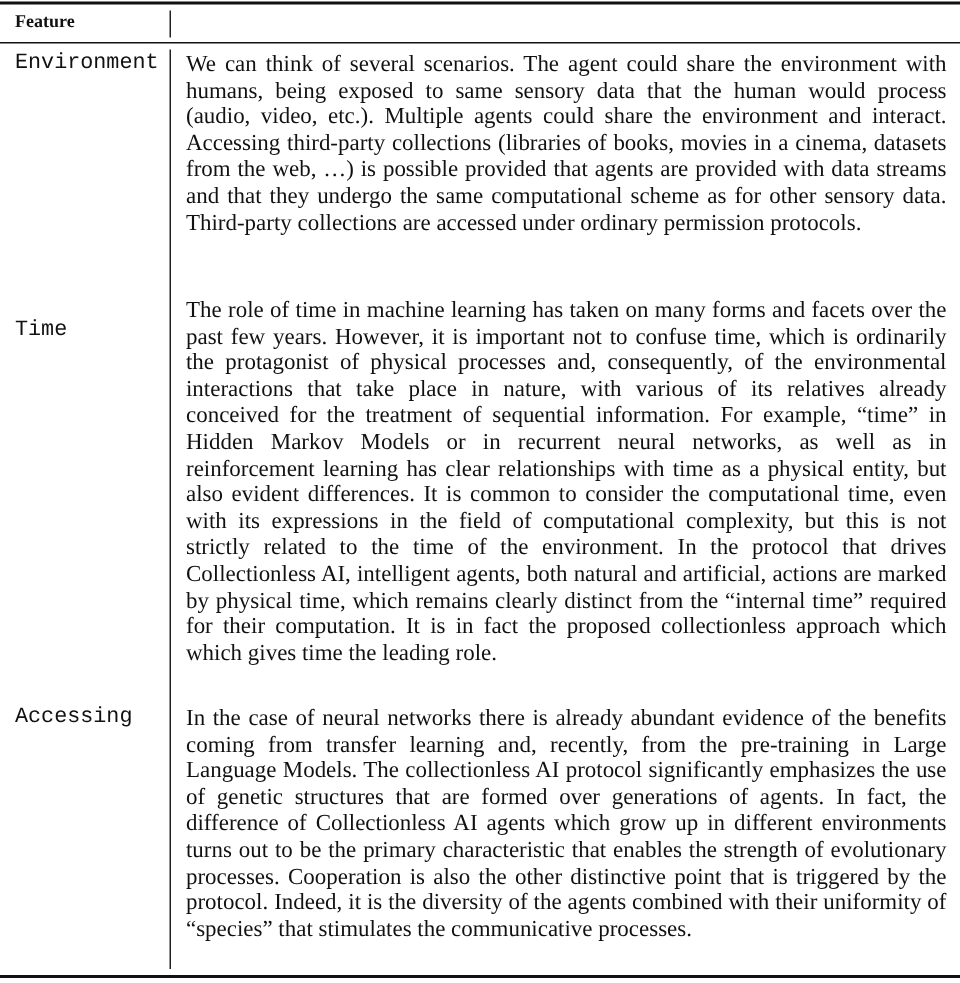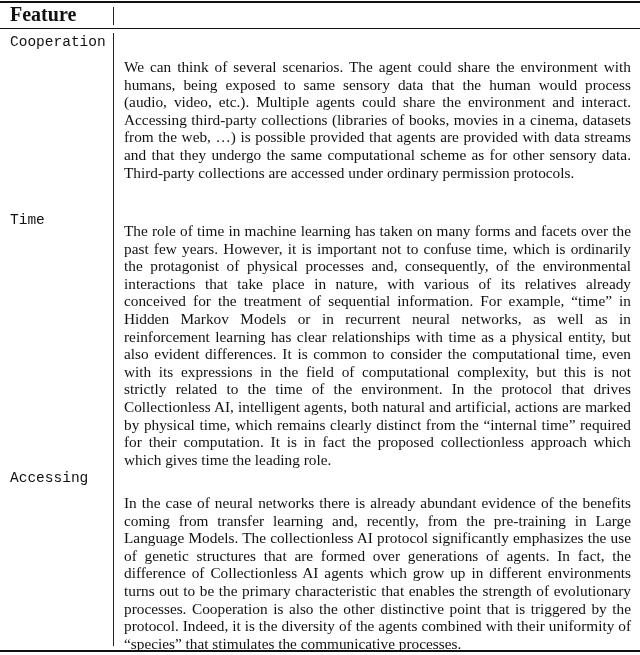--- a/index.html
+++ b/index.html
@@ -14,56 +14,55 @@
       height: 655px;
     }
     .rule-top { position: absolute; left: 0; top: 1px; width: 640px; height: 2px; background: #111; }
     .rule-mid { position: absolute; left: 0; top: 28px; width: 640px; height: 1px; background: #111; }
     .rule-bot { position: absolute; left: 0; top: 650px; width: 640px; height: 2px; background: #111; }
     .vline-head { position: absolute; left: 113px; top: 7px; width: 1px; height: 18px; background: #222; }
     .vline-body { position: absolute; left: 113px; top: 33px; width: 1px; height: 613px; background: #222; }
     .hdr {
       position: absolute; top: 5px;
       font-family: "Liberation Serif", serif;
-      font-weight: bold; font-size: 20px; line-height: 18px;
+      font-weight: bold; font-size: 12px; line-height: 18px;
     }
     .hdr.feature { left: 10px; }
     .hdr.role { left: 124px; }
     .feat {
       position: absolute; left: 10px;
       font-family: "Liberation Mono", "DejaVu Sans Mono", monospace;
       font-size: 14.5px; line-height: 17px;
     }
     .desc {
       position: absolute; left: 124px; width: 507px;
       font-family: "Liberation Serif", serif;
       font-size: 15.3px; line-height: 17.6px;
       text-align: justify;
       hyphens: manual;
-      margin-top: 24px;
     }
     #row-env-feat { top: 34px; }
     #row-env-desc { top: 34px; }
     #row-time-feat { top: 212px; }
     #row-time-desc { top: 198px; }
     #row-learn-feat { top: 470px; }
     #row-learn-desc { top: 470px; }
   </style>
 </head>
 <body>
 
 <div class="table">
   <div class="rule-top"></div>
   <div class="hdr feature">Feature</div>
   <div class="vline-head"></div>
   <div class="rule-mid"></div>
 
   <div class="vline-body"></div>
 
-  <div class="feat" id="row-env-feat">Cooperation</div>
+  <div class="feat" id="row-env-feat">Environment</div>
   <div class="desc" id="row-env-desc">We can think of several scenarios.  The agent could share the environment with humans, being exposed to same sensory data that the human would process (audio, video, etc.).  Multiple agents could share the environment and interact. Accessing third-party collections (libraries of books, movies in a cinema, datasets from the web, …) is possible provided that agents are provided with data streams and that they undergo the same computational scheme as for other sensory data. Third-party collections are accessed under ordinary permission protocols.</div>
 
   <div class="feat" id="row-time-feat">Time</div>
   <div class="desc" id="row-time-desc">The role of time in machine learning has taken on many forms and facets over the past few years. However, it is important not to confuse time, which is ordinarily the protagonist of physical processes and, consequently, of the envi­ronmental interactions that take place in nature, with various of its relatives already conceived for the treatment of sequential information. For example, “time” in Hidden Markov Models or in recurrent neural networks, as well as in reinforcement learning has clear relationships with time as a physical en­tity, but also evident differences. It is common to consider the computational time, even with its expressions in the field of computational complexity, but this is not strictly related to the time of the environment.  In the protocol that drives Collectionless AI, intelligent agents, both natural and artificial, actions are marked by physical time, which remains clearly distinct from the “internal time” required for their computation. It is in fact the proposed collectionless approach which which gives time the leading role.</div>
 
   <div class="feat" id="row-learn-feat">Accessing</div>
   <div class="desc" id="row-learn-desc">In the case of neural networks there is already abundant evidence of the bene­fits coming from transfer learning and, recently, from the pre-training in Large Language Models.  The collectionless AI protocol significantly emphasizes the use of genetic structures that are formed over generations of agents. In fact, the difference of Collectionless AI agents which grow up in different environ­ments turns out to be the primary characteristic that enables the strength of evolutionary processes.  Cooperation is also the other distinctive point that is triggered by the protocol.  Indeed, it is the diversity of the agents com­bined with their uniformity of “species” that stimulates the communicative processes.</div>
 
   <div class="rule-bot"></div>
 </div>

